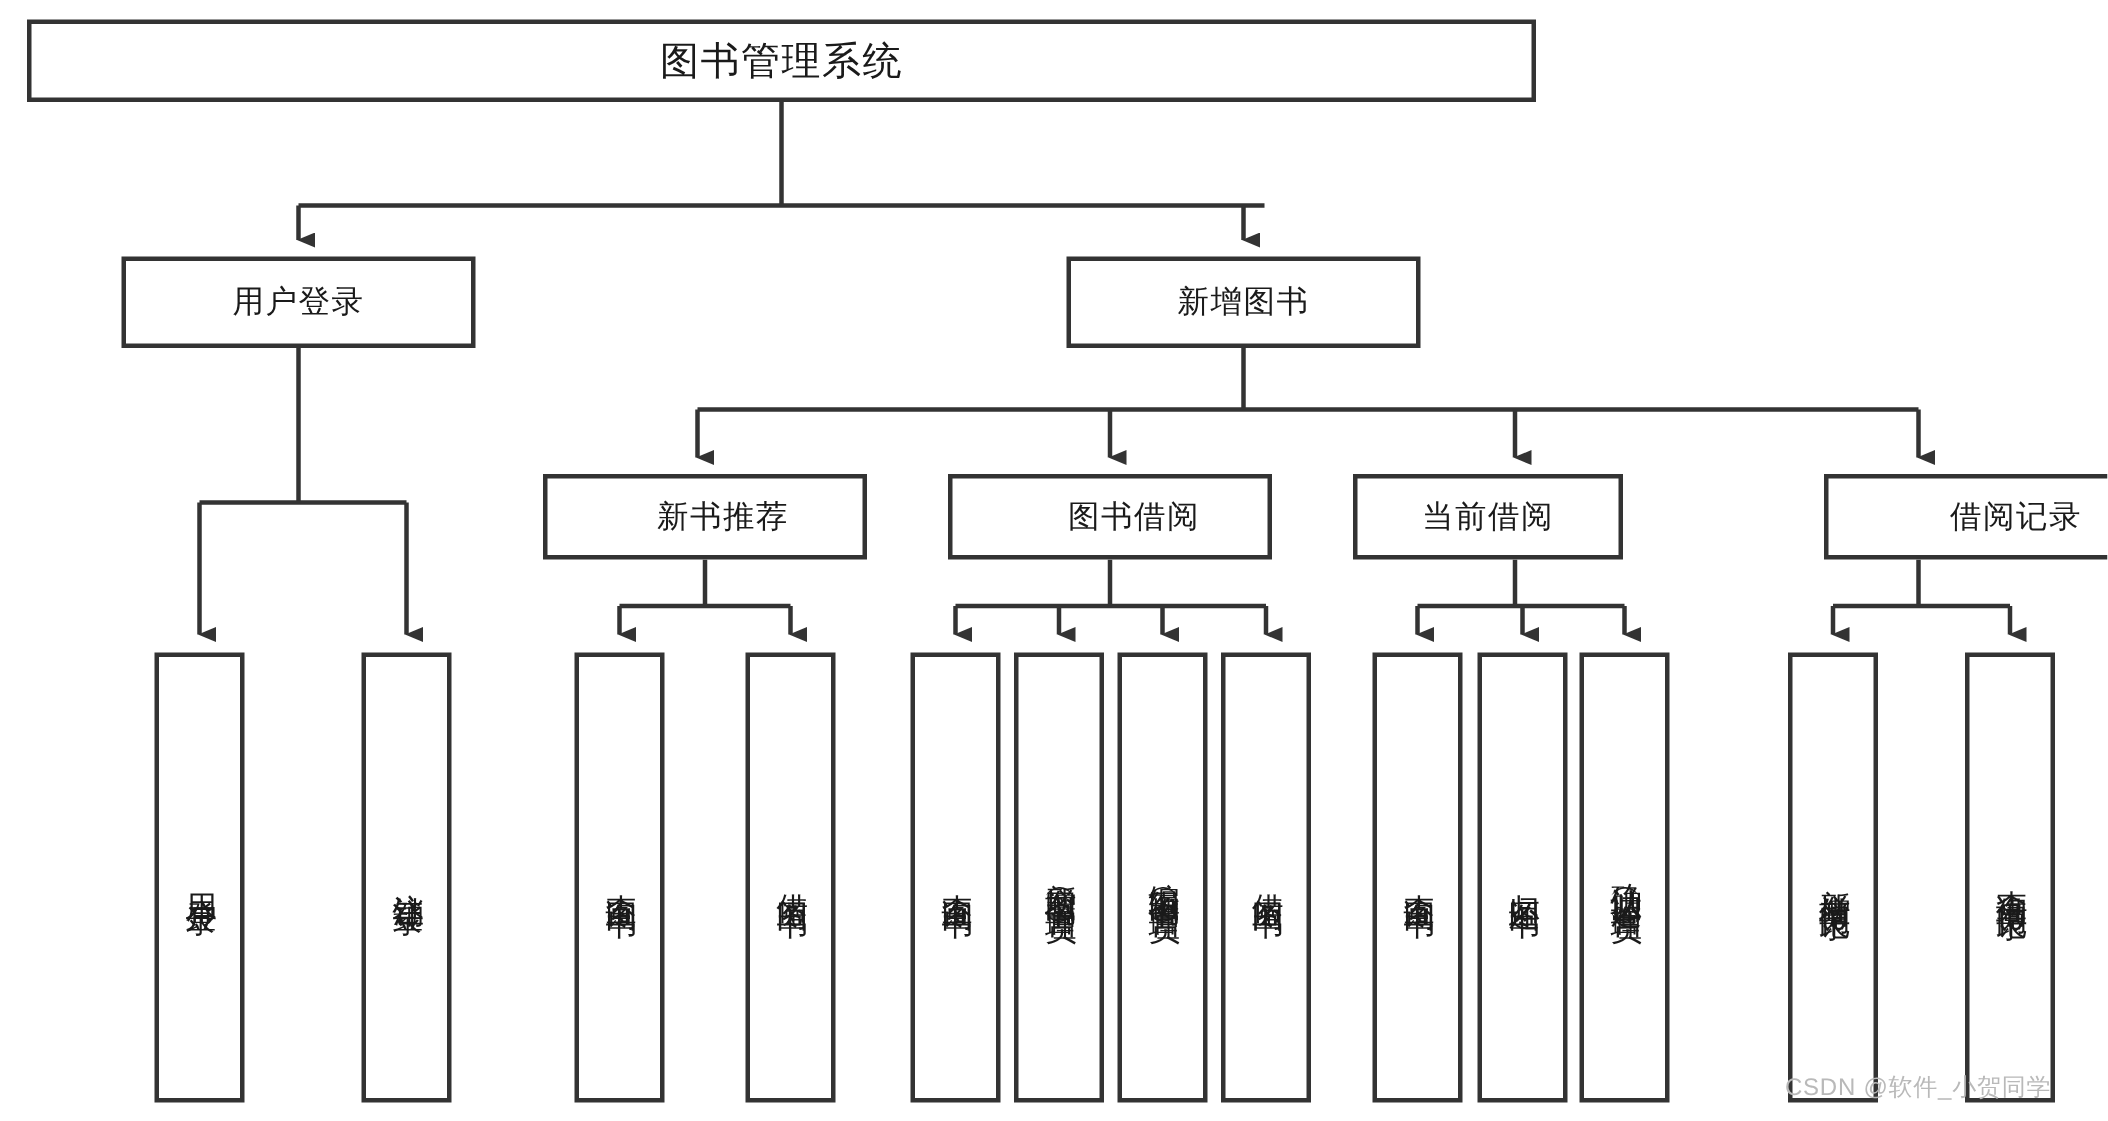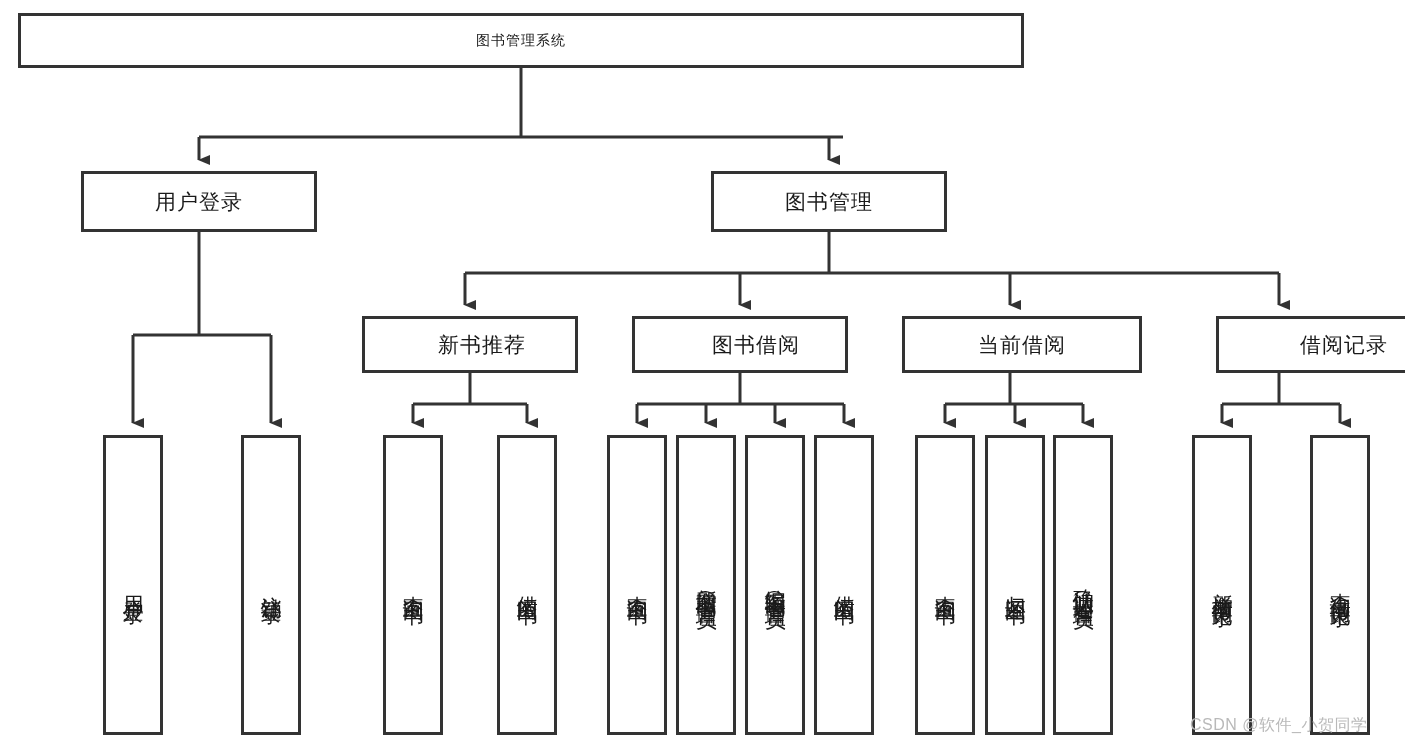--- a/index.html
+++ b/index.html
@@ -35,21 +35,21 @@
     justify-content: center;
     color: #1a1a1a;
     text-align: center;
   }
   .node.h {
     font-size: 21px;
     letter-spacing: 1px;
     line-height: 1.2;
   }
   .node.root {
-    font-size: 14px;
+    font-size: 26px;
   }
   .node.v {
     writing-mode: vertical-rl;
     text-orientation: upright;
     font-size: 21px;
     line-height: 1.35;
     letter-spacing: 3px;
     padding: 6px 0;
   }
   .node.v > span {
@@ -122,30 +122,30 @@
   </svg>
 
   <div class="node h root" style="left:18px; top:13px; width:1006px; height:55px;">
     <span>图书管理系统</span>
   </div>
 
   <div class="node h" style="left:81px; top:171px; width:236px; height:61px;">
     <span>用户登录</span>
   </div>
   <div class="node h" style="left:711px; top:171px; width:236px; height:61px;">
-    <span>图书管理</span>
+    <span>新增图书</span>
   </div>
 
   <div class="node h" style="left:362px; top:316px; width:216px; height:57px;padding-left:24px;">
     <span>新书推荐</span>
   </div>
   <div class="node h" style="left:632px; top:316px; width:216px; height:57px;padding-left:32px;">
     <span>图书借阅</span>
   </div>
-  <div class="node h" style="left:902px; top:316px; width:240px; height:57px;">
+  <div class="node h" style="left:902px; top:316px; width:180px; height:57px;">
     <span>当前借阅</span>
   </div>
   <div class="node h" style="left:1216px; top:316px; width:256px; height:57px;">
     <span>借阅记录</span>
   </div>
 
   <div class="node v" style="left:103px; top:435px; width:60px; height:300px;">
     <span>用户登录</span>
   </div>
   <div class="node v" style="left:241px; top:435px; width:60px; height:300px;">

